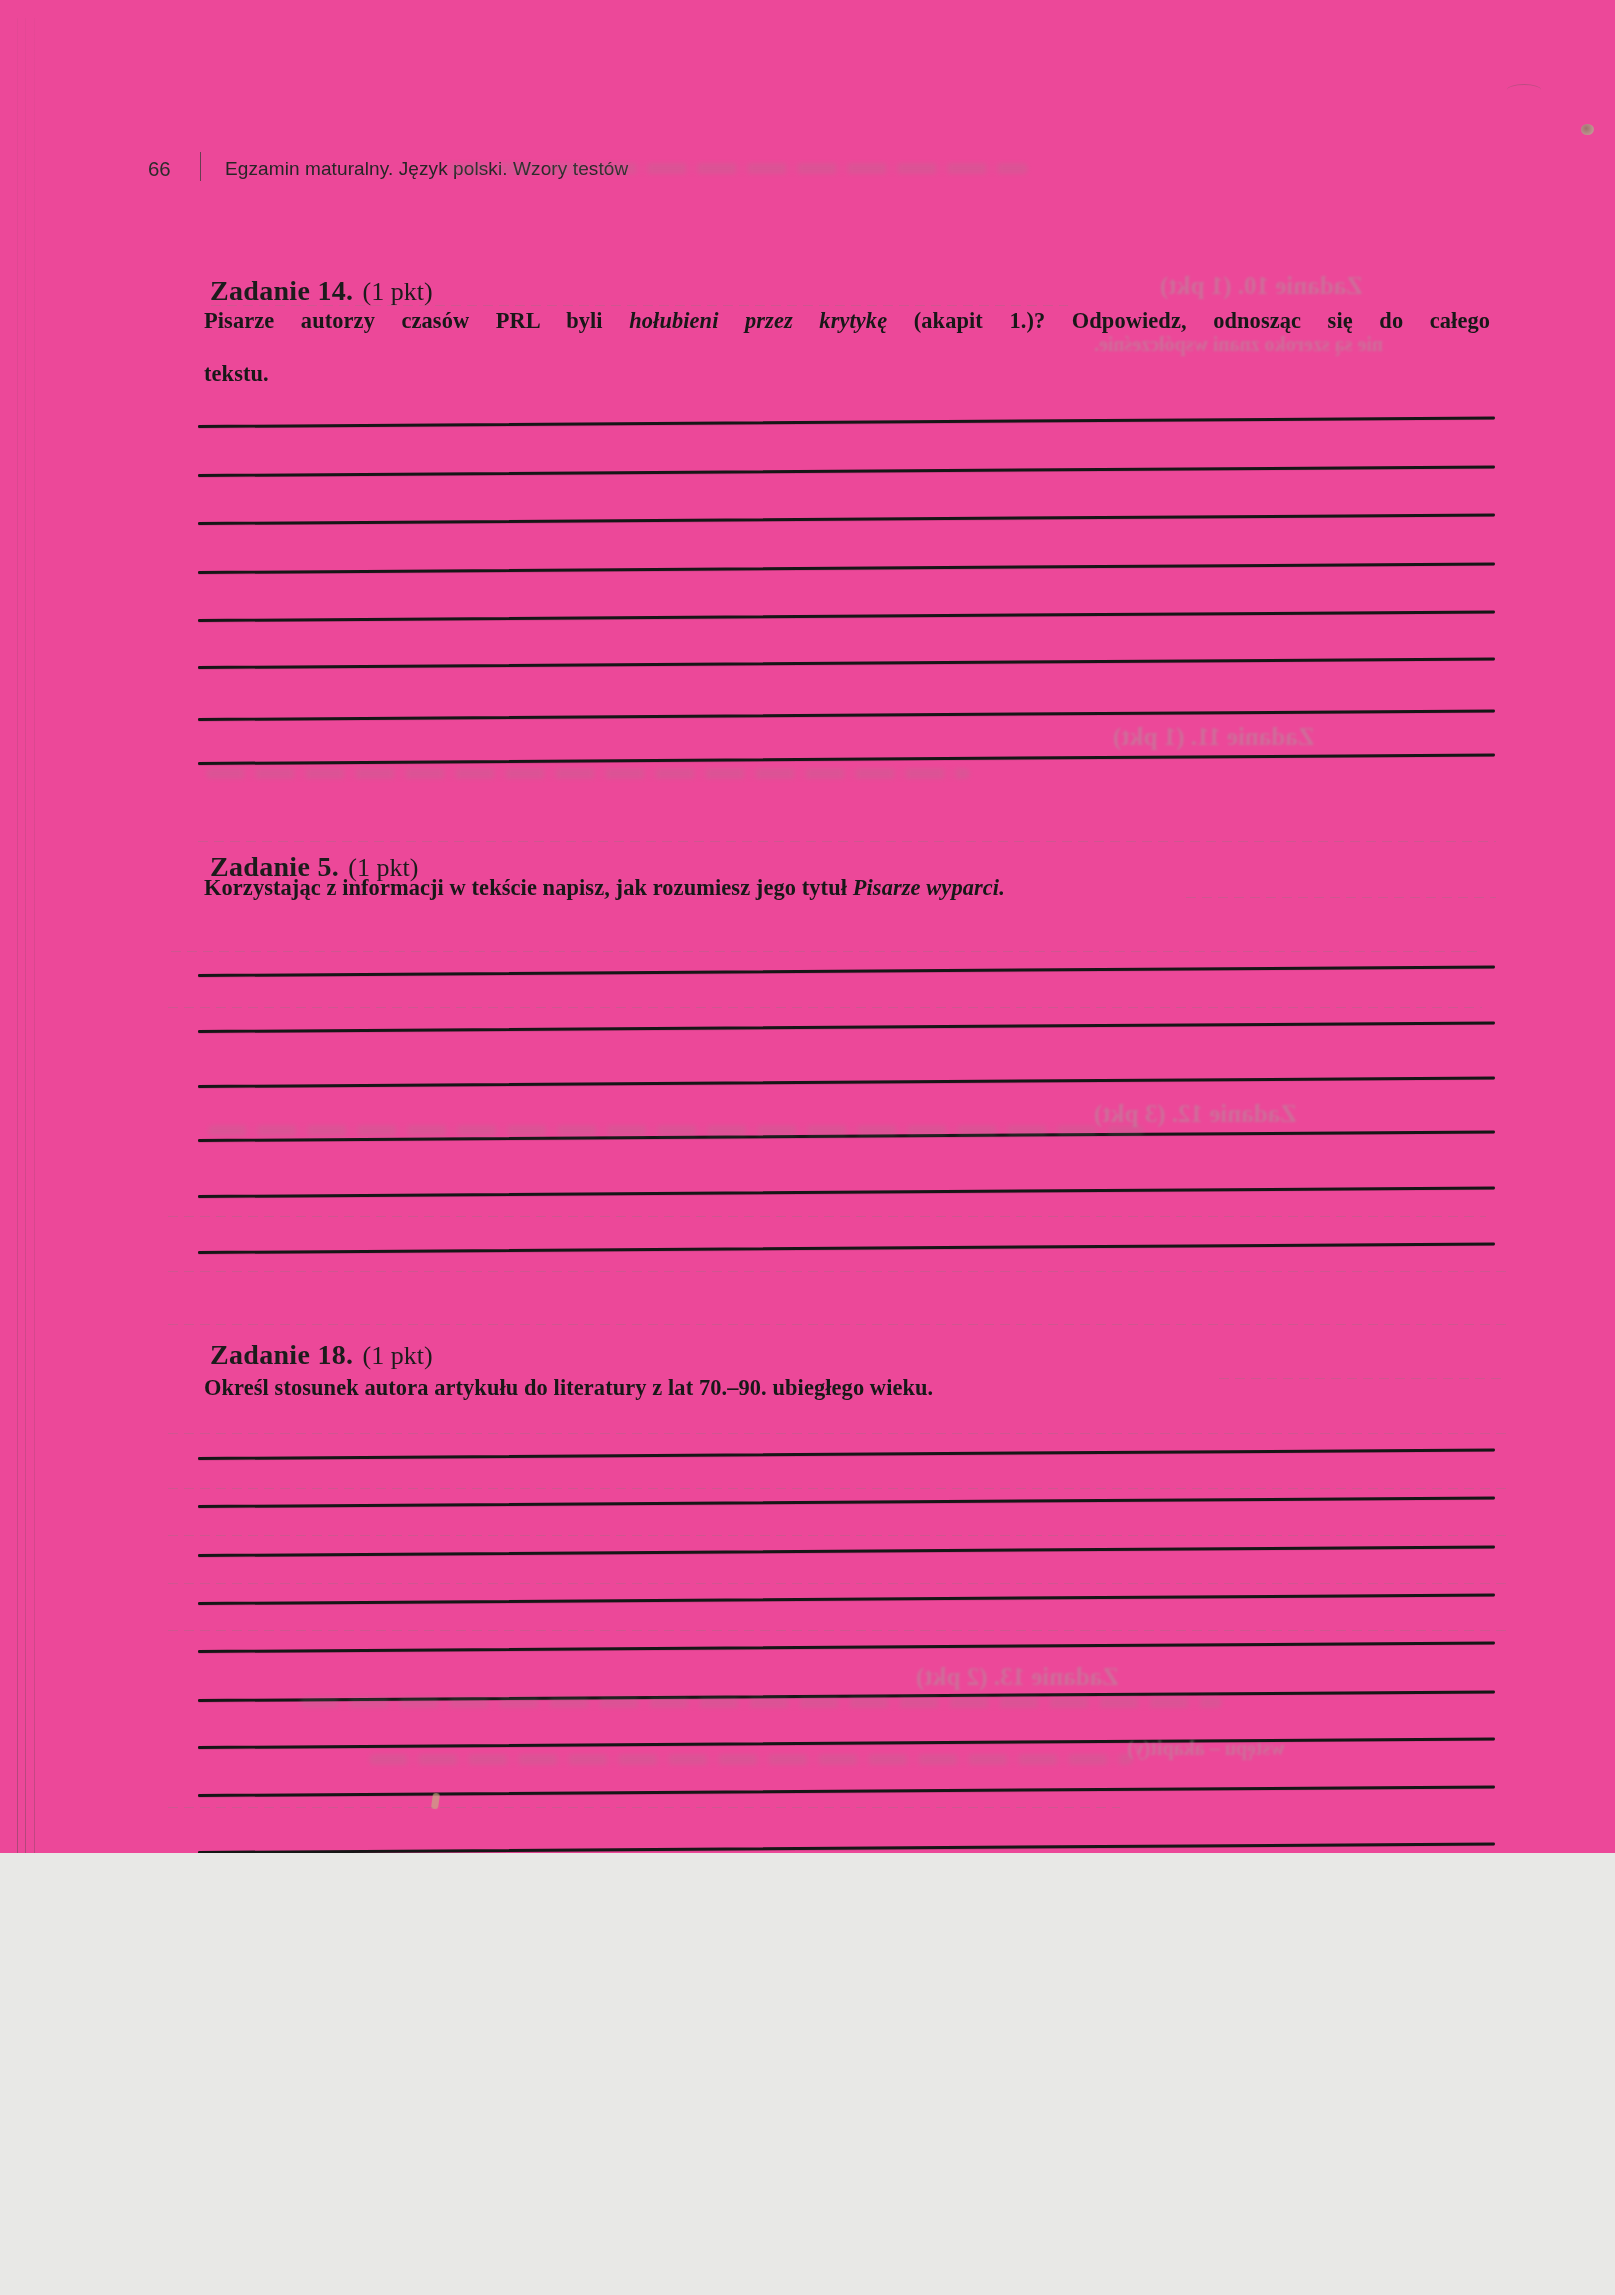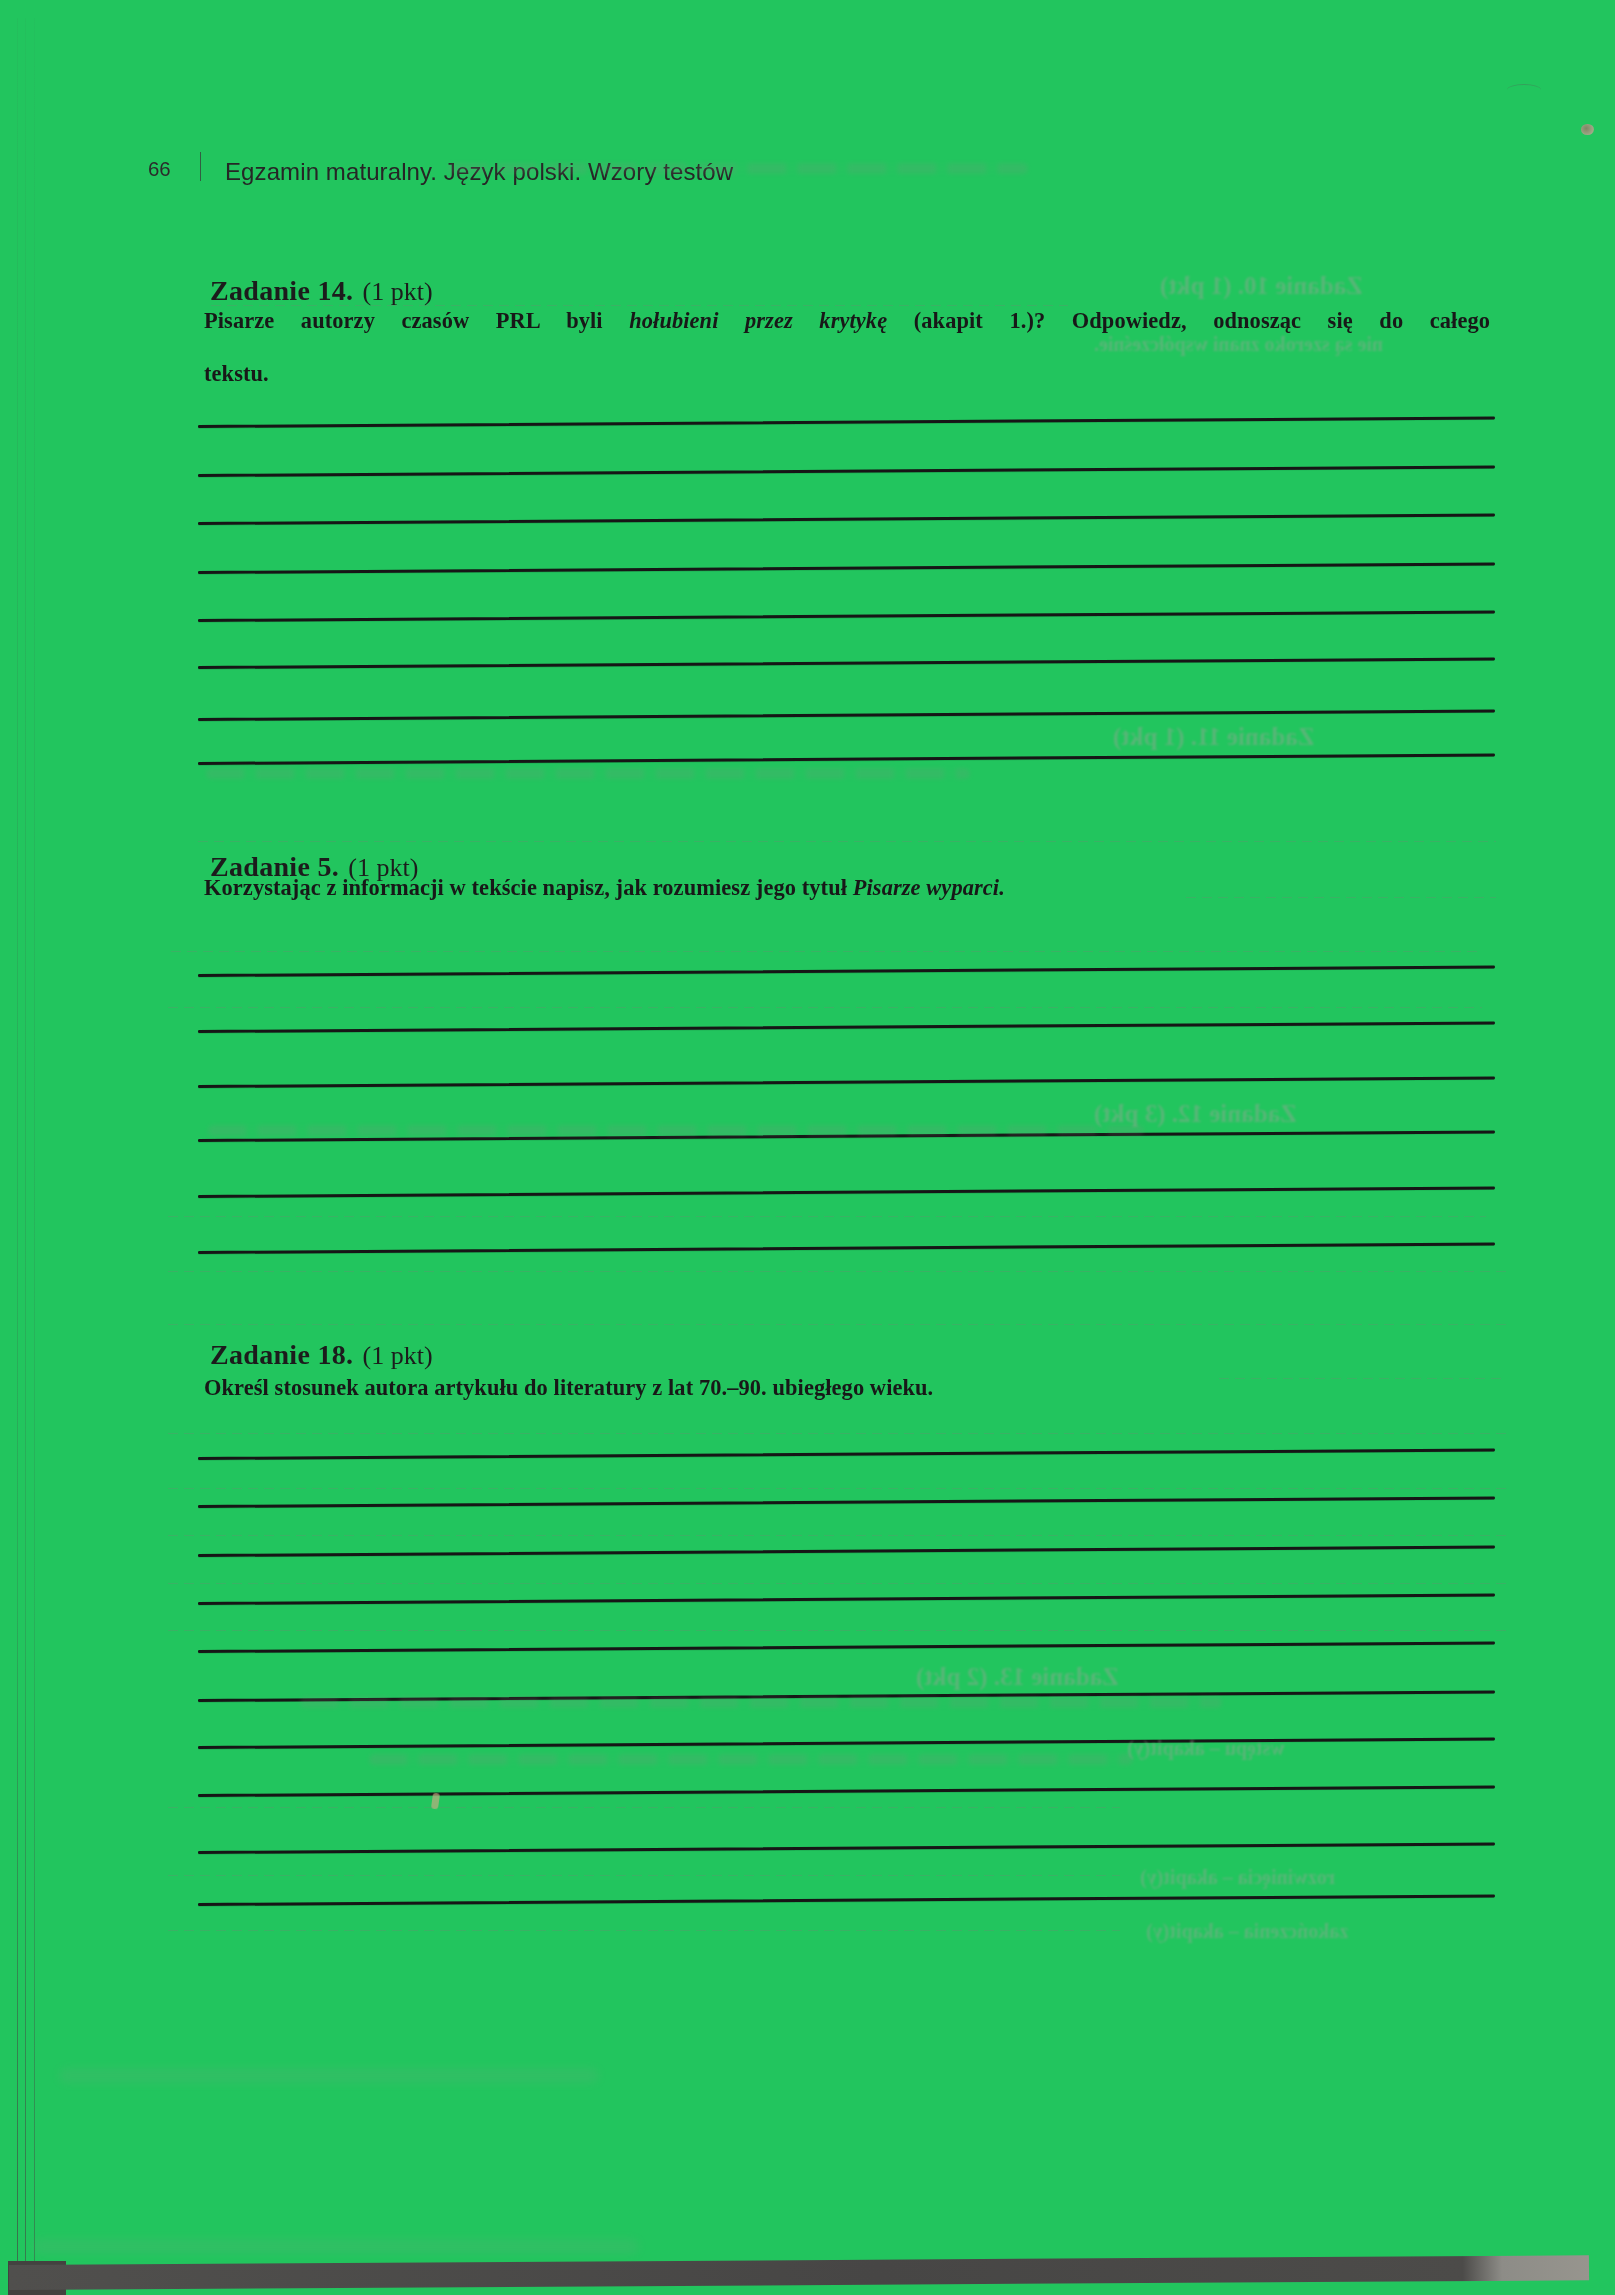--- a/index.html
+++ b/index.html
@@ -1,33 +1,33 @@
 <!DOCTYPE html>
 <html style="font-size:10.5px"><head>
 <meta charset="utf-8">
 <style>
   html,body{margin:0;padding:0;background:#e8e8e6;}
   .page{
-    position:relative;width:1616px;height:2295px;margin:0 auto;
-    background:#22c55e;overflow:hidden;
+    position:relative;width:1616px;height:1853px;margin:0 auto;
+    background:#ec4899;overflow:hidden;
     font-family:"Liberation Serif", serif;color:#1c1c1c;
   }
   
   .pageheader{position:absolute;left:0;top:0;width:100%;height:0;}
   .pagenum{
     position:absolute;left:148px;top:158px;
     font-family:"Liberation Sans", sans-serif;font-size:20.4px;color:#2b2b2b;
   }
   .hdr-divider{
     position:absolute;left:200px;top:152px;width:1.3px;height:29px;
     background:#3a3a3a;opacity:.75;
   }
   .hdr-title{
     position:absolute;left:225px;top:158px;
-    font-family:"Liberation Sans", sans-serif;font-size:24px;color:#262626;
+    font-family:"Liberation Sans", sans-serif;font-size:19px;color:#262626;
     letter-spacing:0.1px;white-space:nowrap;
   }
   
   .task-heading{position:absolute;left:210px;white-space:nowrap;}
   .task-heading .tnum{font-weight:bold;font-size:28px;letter-spacing:0.3px;}
   .task-heading .tpts{font-weight:normal;font-size:26px;margin-left:6.6px;}
   .task-text{
     position:absolute;left:204px;width:1286px;
     font-size:22.4px;font-weight:bold;line-height:28px;color:#181818;
     letter-spacing:0.1px;

